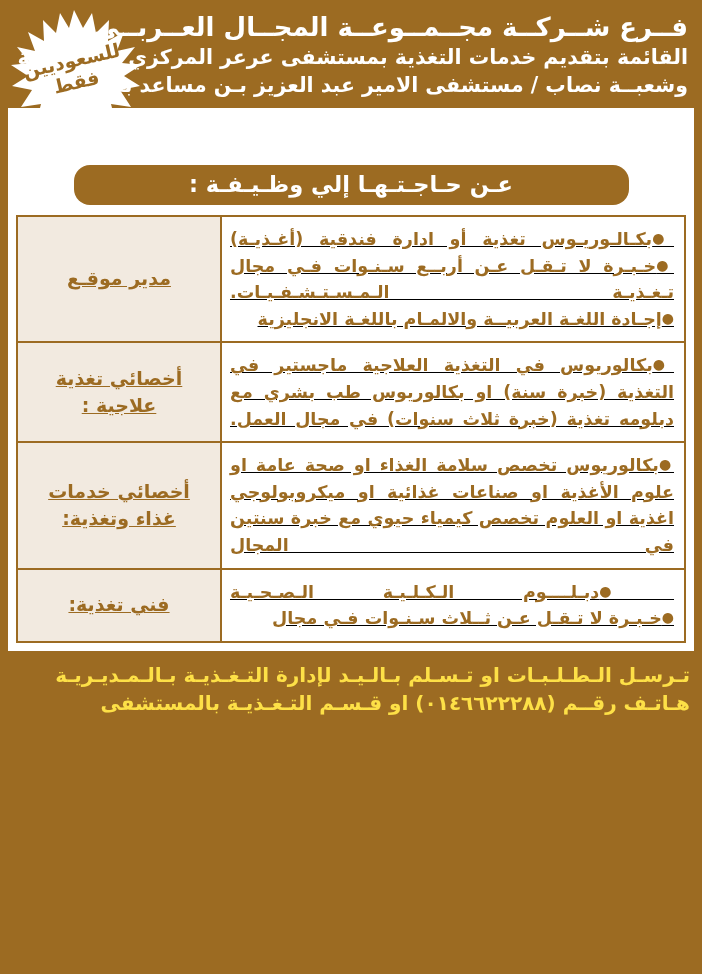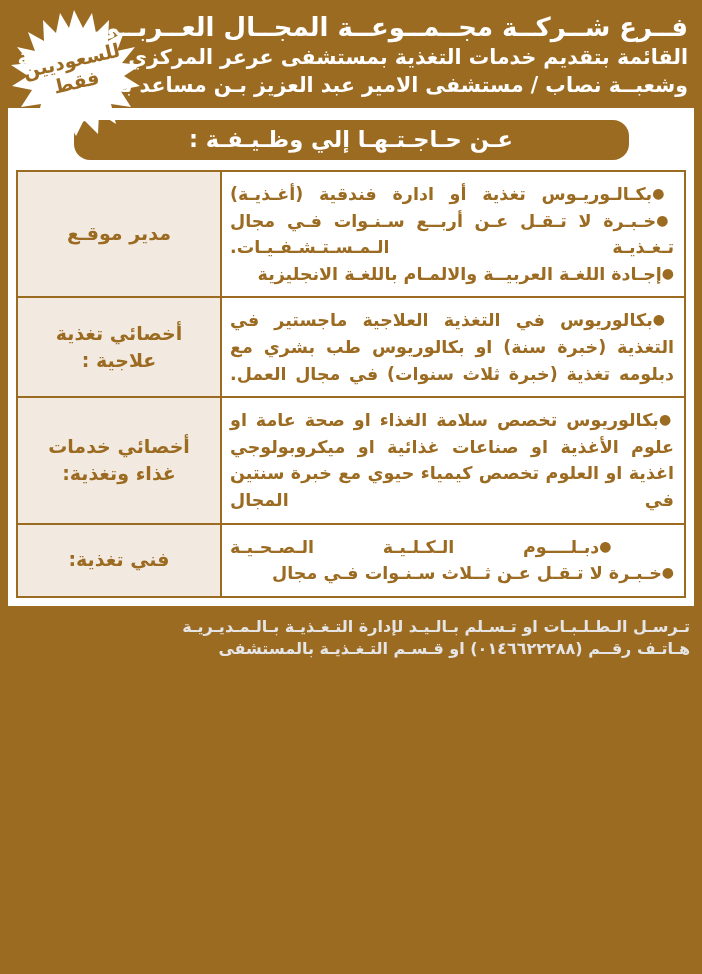--- a/index.html
+++ b/index.html
@@ -103,35 +103,37 @@
     border-radius: 16px;
     padding: 6px 26px 8px 26px;
     font-size: 22.5px;
     font-weight: bold;
     direction: rtl;
     white-space: nowrap;
     letter-spacing: 0.5px;
     width: 555px;
     text-align: center;
     box-sizing: border-box;
+    margin-top: 45px;
   }
 
   
   .jobs-table {
     border: 2.5px solid #9C6B22;
     border-collapse: collapse;
     width: 100%;
     table-layout: fixed;
     direction: rtl;
   }
   .jobs-table tr + tr { }
   .jobs-table td {
     border: 2.5px solid #9C6B22;
     vertical-align: middle;
     padding: 0;
+    text-decoration: underline;
   }
   td.title-cell {
     width: 186px;
     background: #F2EAE0;
     color: #9C6B22;
     text-align: center;
     font-size: 19px;
     font-weight: bold;
     line-height: 1.45;
     padding: 6px 8px;
@@ -161,24 +163,24 @@
   }
 
   
   .footer {
     padding: 10px 12px 8px 12px;
     direction: rtl;
     text-align: right;
     color: #FFFFFF;
   }
   .fline {
-    font-size: 16px;
+    font-size: 20px;
     font-weight: bold;
     line-height: 1.42;
-    color: #e5e5e5;
+    color: #fde047;
     white-space: nowrap;
     letter-spacing: 0.3px;
   }
   .spaced {
     letter-spacing: 1px;
   }
 </style>
 </head>
 <body>
 

